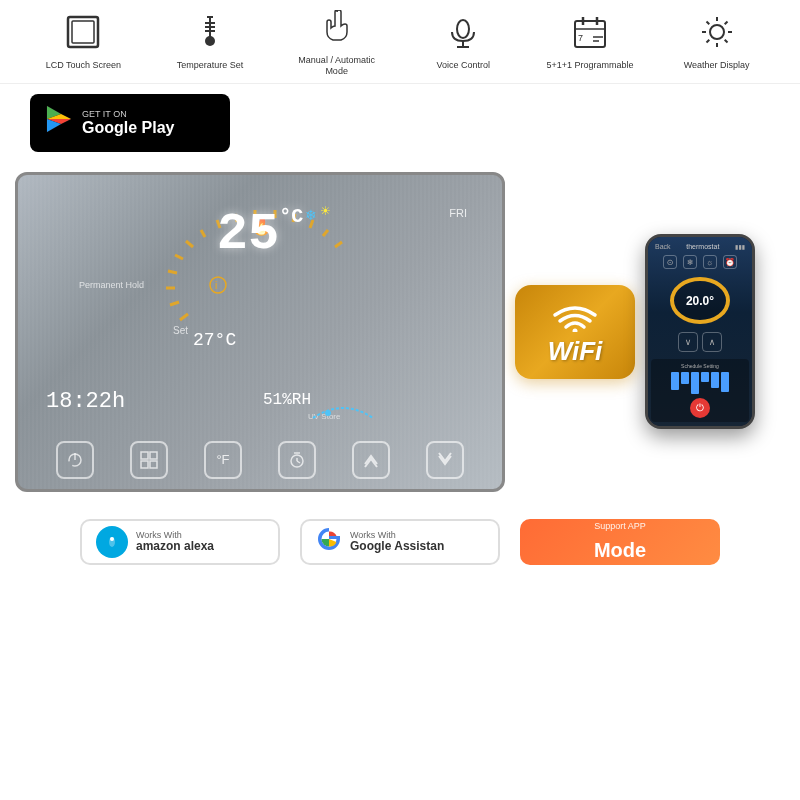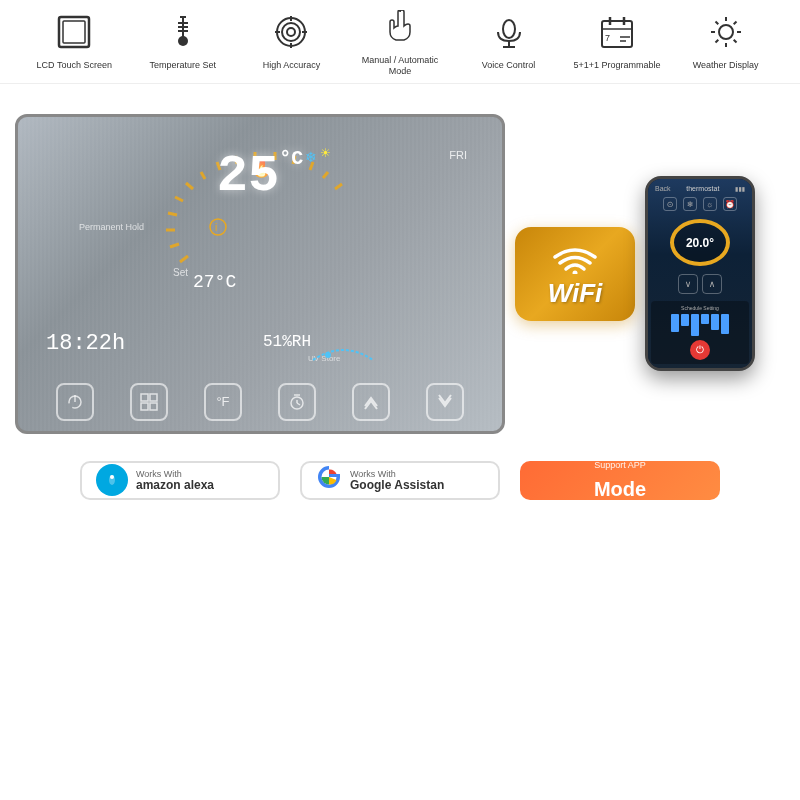--- a/index.html
+++ b/index.html
@@ -351,21 +351,21 @@
       margin-top: 5px;
     }
     .partner-badge {
       display: flex;
       align-items: center;
       gap: 8px;
       border: 2px solid #ddd;
       border-radius: 10px;
       padding: 8px 14px;
       width: 200px;
-      height: 39px;
+      height: 46px;
     }
     .partner-text {
       display: flex;
       flex-direction: column;
     }
     .partner-works {
       font-size: 9px;
       color: #666;
     }
     .partner-name {
@@ -428,34 +428,20 @@
         <line x1="10" y1="12" x2="20" y2="12" stroke="#333" stroke-width="2"></line>
         <line x1="10" y1="16" x2="20" y2="16" stroke="#333" stroke-width="2"></line>
         <circle cx="15" cy="26" r="5" fill="#333"></circle>
         <line x1="15" y1="2" x2="15" y2="5" stroke="#333" stroke-width="2"></line>
         <line x1="12" y1="2" x2="18" y2="2" stroke="#333" stroke-width="2"></line>
       </svg>
     </div>
     <span class="feature-label">Temperature Set</span>
   </div>
 
-  <div class="feature-item">
-    <div class="feature-icon">
-      <svg width="34" height="34" viewBox="0 0 34 34">
-        <circle cx="17" cy="17" r="14" stroke="#333" stroke-width="2" fill="none"></circle>
-        <circle cx="17" cy="17" r="9" stroke="#333" stroke-width="2" fill="none"></circle>
-        <circle cx="17" cy="17" r="4" stroke="#333" stroke-width="2" fill="none"></circle>
-        <line x1="17" y1="1" x2="17" y2="6" stroke="#333" stroke-width="2"></line>
-        <line x1="17" y1="28" x2="17" y2="33" stroke="#333" stroke-width="2"></line>
-        <line x1="1" y1="17" x2="6" y2="17" stroke="#333" stroke-width="2"></line>
-        <line x1="28" y1="17" x2="33" y2="17" stroke="#333" stroke-width="2"></line>
-      </svg>
-    </div>
-    <span class="feature-label">High Accuracy</span>
-  </div>
 
   <div class="feature-item">
     <div class="feature-icon">
       <svg width="28" height="34" viewBox="0 0 28 34">
         <path d="M14 2 Q14 0 16 0 Q18 0 18 2 L18 16 Q20 14 22 14 Q24 14 24 16 L24 22 Q24 28 18 30 L10 30 Q4 28 4 22 L4 12 Q4 10 6 10 Q8 10 8 12 L8 18 Q10 16 12 16 L12 2 Q12 0 14 0 Z" stroke="#333" stroke-width="1.5" fill="none"></path>
       </svg>
     </div>
     <span class="feature-label">Manual / Automatic Mode</span>
   </div>
 
@@ -498,20 +484,36 @@
         <line x1="24.7" y1="24.7" x2="27.5" y2="27.5" stroke="#333" stroke-width="2"></line>
         <line x1="27.5" y1="6.5" x2="24.7" y2="9.3" stroke="#333" stroke-width="2"></line>
         <line x1="9.3" y1="24.7" x2="6.5" y2="27.5" stroke="#333" stroke-width="2"></line>
       </svg>
     </div>
     <span class="feature-label">Weather Display</span>
   </div>
 </div>
 
 <div class="appstore-row">
+  <div class="store-badge google-badge">
+    <div class="store-badge-icon">
+      <svg width="30" height="30" viewBox="0 0 30 30">
+        <polygon points="3,2 27,15 3,28" fill="none" stroke="#fff" stroke-width="0"></polygon>
+        <polygon points="3,2 17,10 3,15" fill="#4CAF50"></polygon>
+        <polygon points="3,15 17,10 27,15" fill="#FFC107"></polygon>
+        <polygon points="27,15 17,20 3,15" fill="#F44336"></polygon>
+        <polygon points="3,15 17,20 3,28" fill="#2196F3"></polygon>
+        <polygon points="3,2 17,10 27,15 17,20 3,28" fill="none" stroke="rgba(255,255,255,0.1)" stroke-width="0.5"></polygon>
+      </svg>
+    </div>
+    <div class="store-badge-text">
+      <span class="store-badge-small">GET IT ON</span>
+      <span class="store-badge-big">Google Play</span>
+    </div>
+  </div>
 
 </div>
 
 <div class="main-content">
 
   <div class="thermostat-device">
 
     <div class="gauge-area">
       <svg class="gauge-svg" viewBox="0 0 220 160">
 

